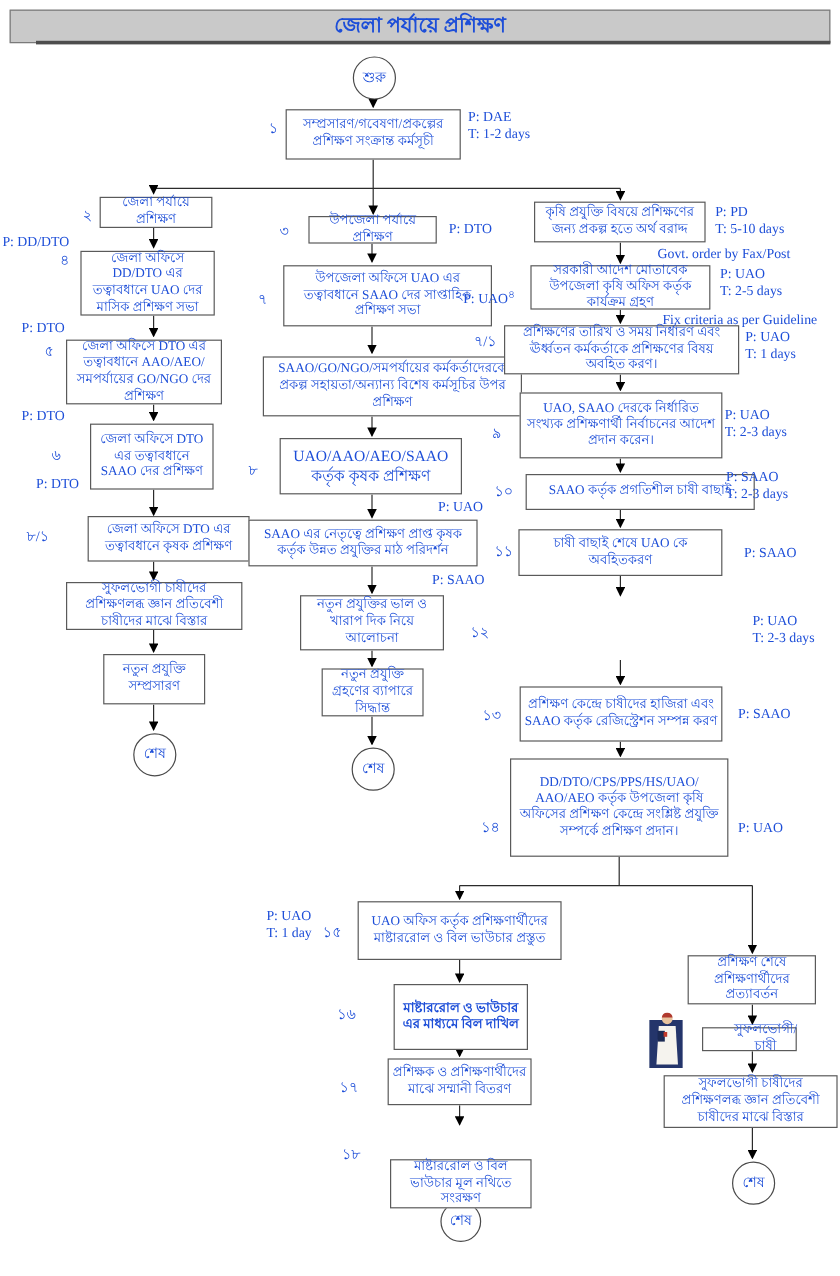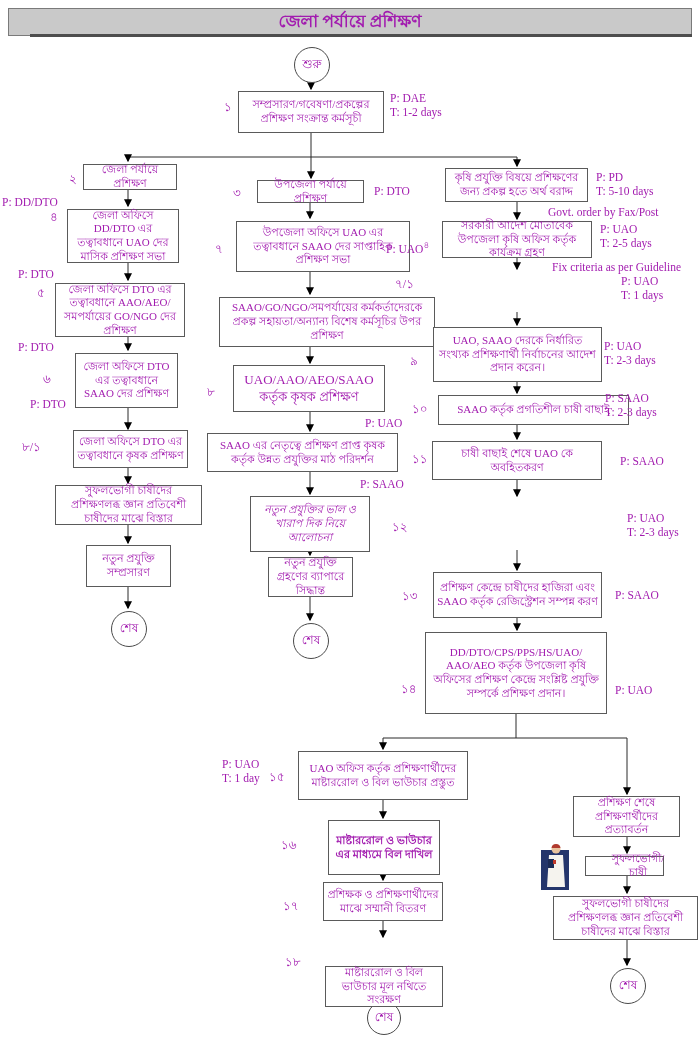--- a/index.html
+++ b/index.html
@@ -1,18 +1,18 @@
 <!DOCTYPE html>
 <html><head>
 <meta charset="utf-8">
 <style>
   html,body{margin:0;padding:0;background:#ffffff;}
   .stage{
     position:relative;width:700px;height:1063px;background:#ffffff;overflow:hidden;
-    font-family:"Liberation Serif","DejaVu Serif",serif;color:#a21caf;
+    font-family:"Liberation Serif","DejaVu Serif",serif;color:#1d4ed8;
   }
   .titlebar{
     position:absolute;left:8px;top:8px;width:682px;height:26px;
     background:#c9c9c9;border:1px solid #7a7a7a;
     display:flex;align-items:center;justify-content:center;
     font-size:17px;font-weight:bold;
   }
   .title-underline{
     position:absolute;left:30px;top:34px;width:662px;height:3px;background:#4d4d4d;
   }
@@ -113,21 +113,21 @@
   <div class="num" style="left:50px;top:208px;">৪</div>
 
   <div class="node" style="left:55px;top:283px;width:130px;height:54px;">জেলা অফিসে DTO এর তত্বাবধানে AAO/AEO/সমপর্যায়ের GO/NGO দের প্রশিক্ষণ</div>
   <div class="lbl" style="left:18px;top:268px;">P: DTO</div>
   <div class="num" style="left:37px;top:284px;">৫</div>
 
   <div class="node" style="left:75px;top:353px;width:103px;height:55px;">জেলা অফিসে DTO এর তত্বাবধানে SAAO দের প্রশিক্ষণ</div>
   <div class="lbl" style="left:18px;top:341px;">P: DTO</div>
   <div class="num" style="left:43px;top:370px;">৬</div>
 
-  <div class="node" style="left:73px;top:430px;width:115px;height:38px;">জেলা অফিসে DTO এর তত্বাবধানে কৃষক প্রশিক্ষণ</div>
+  <div class="node" style="left:73px;top:430px;width:135px;height:38px;">জেলা অফিসে DTO এর তত্বাবধানে কৃষক প্রশিক্ষণ</div>
   <div class="lbl" style="left:30px;top:398px;">P: DTO</div>
   <div class="num" style="left:22px;top:438px;">৮/১</div>
 
   <div class="node" style="left:55px;top:485px;width:147px;height:40px;">সুফলভোগী চাষীদের প্রশিক্ষণলব্ধ জ্ঞান প্রতিবেশী চাষীদের মাঝে বিস্তার</div>
   <div class="node" style="left:86px;top:545px;width:85px;height:42px;">নতুন প্রযুক্তি সম্প্রসারণ</div>
 
   <div class="node" style="left:257px;top:180px;width:107px;height:23px;">উপজেলা পর্যায়ে প্রশিক্ষণ</div>
   <div class="num" style="left:233px;top:184px;">৩</div>
   <div class="lbl" style="left:374px;top:185px;">P: DTO</div>
 
@@ -137,33 +137,34 @@
 
   <div class="node" style="left:219px;top:297px;width:216px;height:50px;">SAAO/GO/NGO/সমপর্যায়ের কর্মকর্তাদেরকে প্রকল্প সহায়তা/অন্যান্য বিশেষ কর্মসূচির উপর প্রশিক্ষণ</div>
 
   <div class="node big" style="left:233px;top:365px;width:152px;height:47px;">UAO/AAO/AEO/SAAO কর্তৃক কৃষক প্রশিক্ষণ</div>
   <div class="num" style="left:207px;top:383px;">৮</div>
   <div class="lbl" style="left:365px;top:417px;">P: UAO</div>
 
   <div class="node" style="left:207px;top:433px;width:191px;height:39px;">SAAO এর নেতৃত্বে প্রশিক্ষণ প্রাপ্ত কৃষক কর্তৃক উন্নত প্রযুক্তির মাঠ পরিদর্শন</div>
   <div class="lbl" style="left:360px;top:478px;">P: SAAO</div>
 
-  <div class="node" style="left:250px;top:496px;width:120px;height:56px;font-style:italic;">নতুন প্রযুক্তির ভাল ও খারাপ দিক নিয়ে আলোচনা</div>
+  <div class="node" style="left:250px;top:496px;width:120px;height:46px;">নতুন প্রযুক্তির ভাল ও খারাপ দিক নিয়ে আলোচনা</div>
   <div class="node" style="left:268px;top:557px;width:85px;height:40px;">নতুন প্রযুক্তি গ্রহণের ব্যাপারে সিদ্ধান্ত</div>
 
   <div class="node" style="left:445px;top:168px;width:143px;height:34px;">কৃষি প্রযুক্তি বিষয়ে প্রশিক্ষণের জন্য প্রকল্প হতে অর্থ বরাদ্দ</div>
   <div class="lbl" style="left:596px;top:171px;">P: PD</div>
   <div class="lbl" style="left:596px;top:185px;">T: 5-10 days</div>
   <div class="lbl" style="left:548px;top:206px;">Govt. order by Fax/Post</div>
 
   <div class="node" style="left:442px;top:221px;width:150px;height:37px;font-family:Liberation Serif, serif;">সরকারী আদেশ মোতাবেক উপজেলা কৃষি অফিস কর্তৃক কার্যক্রম গ্রহণ</div>
   <div class="lbl" style="left:600px;top:223px;">P: UAO</div>
   <div class="lbl" style="left:600px;top:237px;">T: 2-5 days</div>
   <div class="lbl" style="left:552px;top:261px;">Fix criteria as per Guideline</div>
 
+  <div class="node" style="left:420px;top:271px;width:196px;height:41px;">প্রশিক্ষণের তারিখ ও সময় নির্ধারণ  এবং ঊর্ধ্বতন কর্মকর্তাকে প্রশিক্ষণের বিষয় অবহিত করণ।</div>
   <div class="num" style="left:395px;top:275px;">৭/১</div>
   <div class="lbl" style="left:621px;top:275px;">P: UAO</div>
   <div class="lbl" style="left:621px;top:289px;">T: 1 days</div>
 
   <div class="node" style="left:433px;top:327px;width:169px;height:55px;">UAO,  SAAO দেরকে নির্ধারিত সংখ্যক প্রশিক্ষণার্থী নির্বাচনের আদেশ প্রদান করেন।</div>
   <div class="num" style="left:410px;top:352px;">৯</div>
   <div class="lbl" style="left:604px;top:340px;">P: UAO</div>
   <div class="lbl" style="left:604px;top:354px;">T: 2-3 days</div>
 
   <div class="node" style="left:438px;top:395px;width:191px;height:30px;">SAAO কর্তৃক প্রগতিশীল চাষী বাছাই</div>

